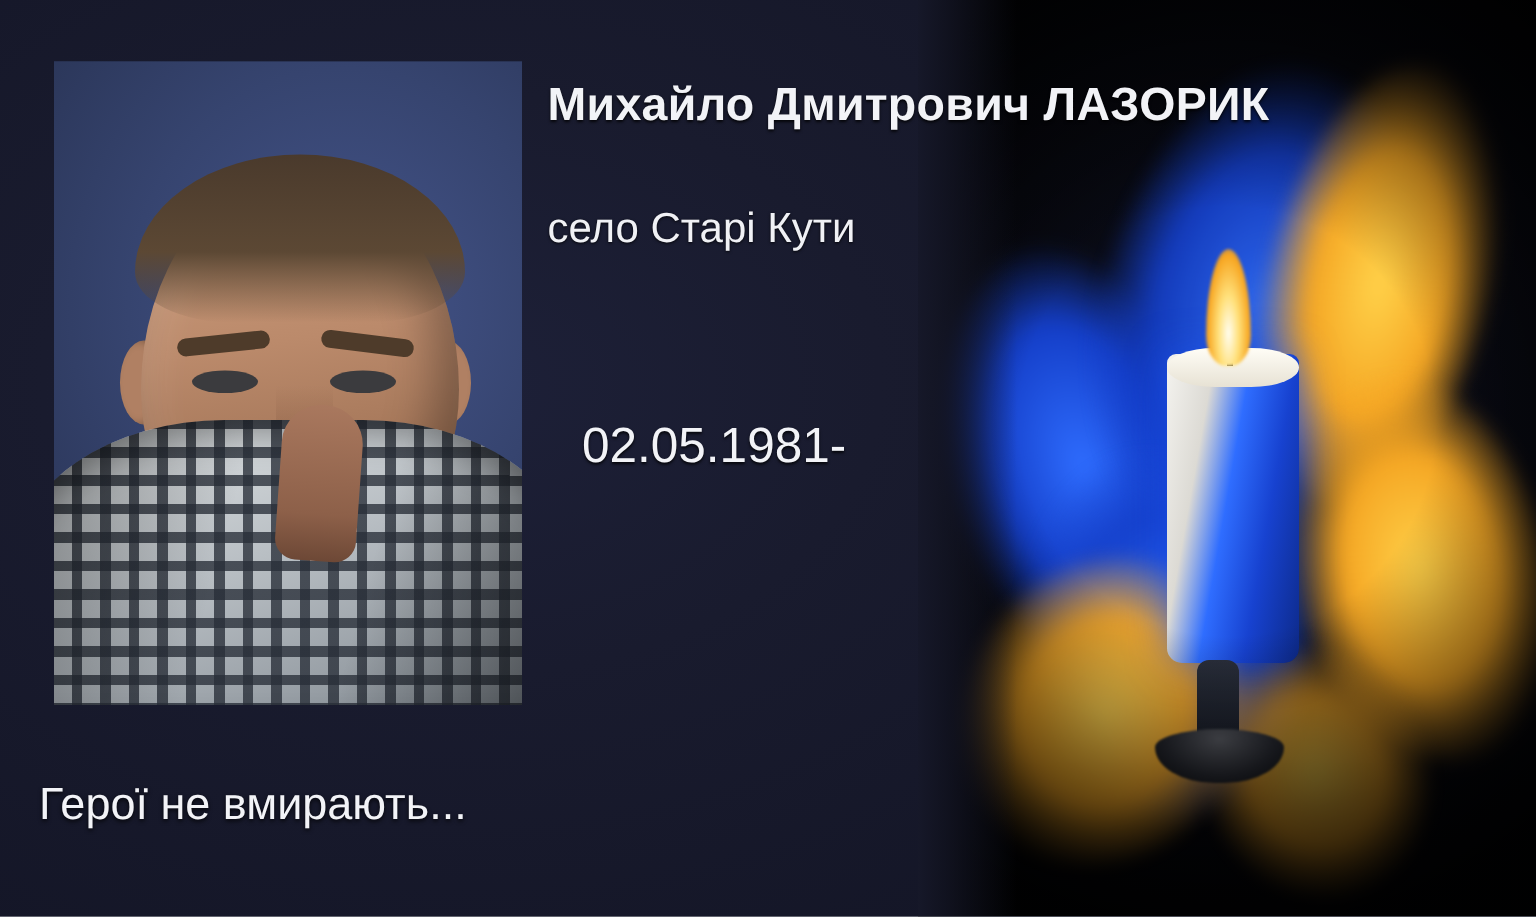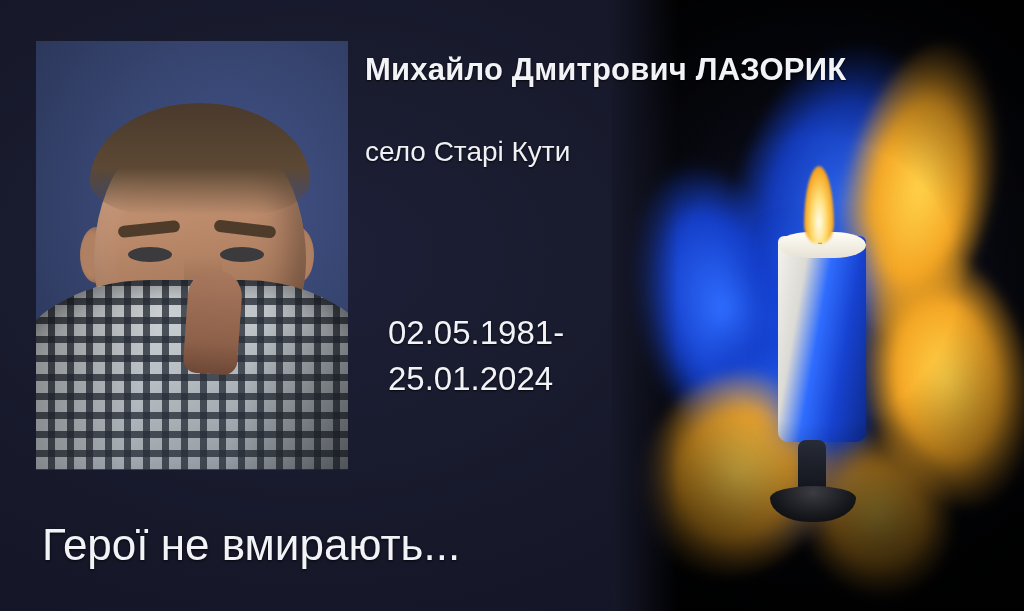--- a/index.html
+++ b/index.html
@@ -295,27 +295,26 @@
   .txt-dates {
     position: absolute;
     left: 388px;
     top: 274px;
     font-size: 33px;
     font-weight: normal;
     color: #f2f3f7;
     line-height: 46px;
     white-space: nowrap;
     text-shadow: 0 1px 2px rgba(0,0,0,0.8);
-    margin-top: 36px;
   }
   .txt-motto {
     position: absolute;
-    left: 42px;
+    left: 26px;
     top: 520px;
-    font-size: 44px;
+    font-size: 30px;
     font-weight: normal;
     color: #f2f3f7;
     white-space: nowrap;
     text-shadow: 0 1px 3px rgba(0,0,0,0.8);
   }
 </style>
 </head>
 <body>
 
 <div id="memorial-card">
@@ -357,18 +356,17 @@
     <div class="candle-base"></div>
     <div class="art-vignette"></div>
   </div>
 
   <div class="txt-name">Михайло Дмитрович ЛАЗОРИК</div>
 
   <div class="txt-village">село Старі Кути</div>
 
   <div class="txt-dates">
     <div>02.05.1981-</div>
-    <div>25.01.2024</div>
   </div>
 
   <div class="txt-motto">Герої не вмирають...</div>
 
 </div>
 
 </body></html>

